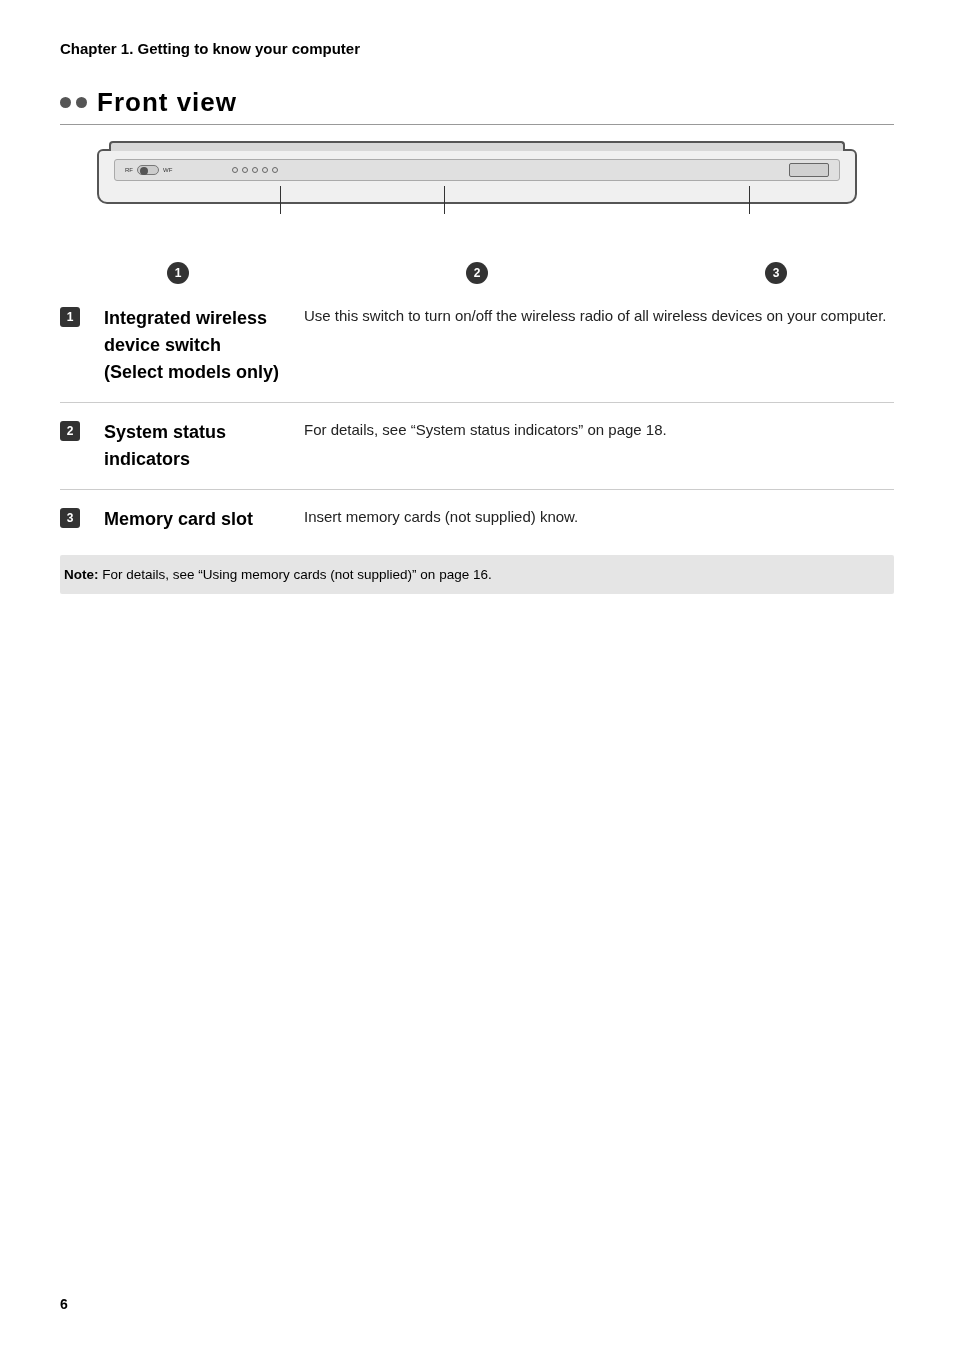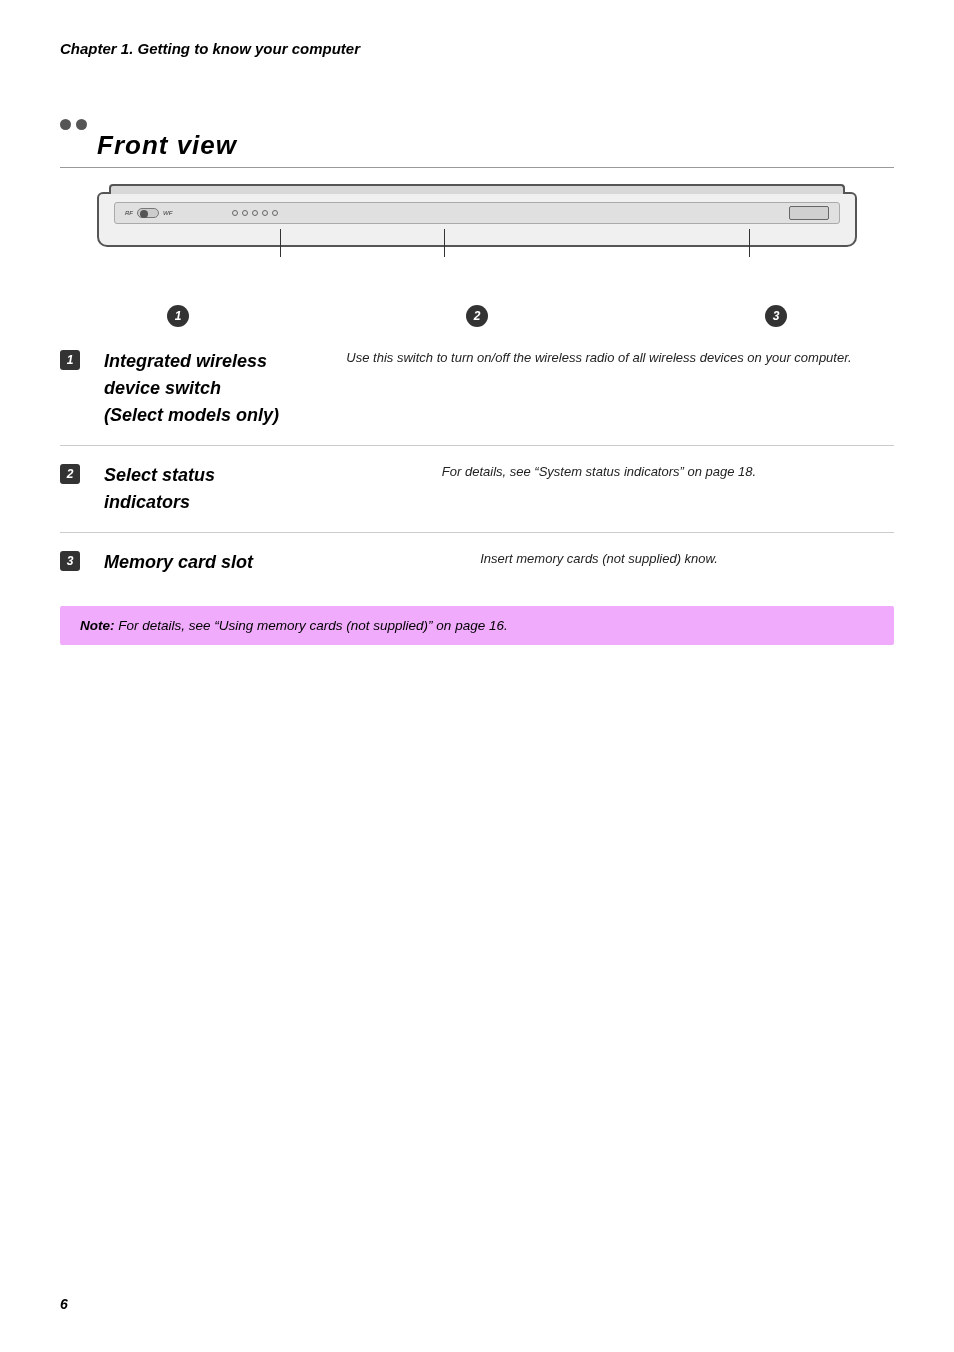--- a/index.html
+++ b/index.html
@@ -1,15 +1,15 @@
 <!DOCTYPE html>
 <html><head>
   <meta charset="utf-8">
   <style>
-    * { box-sizing: border-box; margin: 0; padding: 0; font-style: italic; }
+    * { box-sizing: border-box; margin: 0; padding: 0; }
     body {
       background: #fff;
       font-family: Arial, Helvetica, sans-serif;
       font-size: 14px;
       color: #000;
       width: 954px;
       min-height: 1352px;
       padding: 40px 60px 60px 60px;
     }
 
@@ -37,21 +37,20 @@
       width: 11px;
       height: 11px;
       border-radius: 50%;
       background: #555;
     }
 
     .section-title {
       font-size: 26px;
       font-weight: bold;
       letter-spacing: 1px;
-      margin-top: 43px;
     }
 
     
     .diagram-container {
       position: relative;
       width: 780px;
       height: 100px;
       margin: 0 auto 40px auto;
     }
 
@@ -240,31 +239,30 @@
       vertical-align: top;
       padding: 16px 20px 16px 0;
       font-weight: bold;
       font-size: 18px;
       line-height: 1.5;
     }
 
     .item-desc-cell {
       vertical-align: top;
       padding: 16px 0;
-      font-size: 13px;
+      font-size: 15px;
       line-height: 1.5;
       color: #222;
-      text-align: center;
     }
 
     .note-box {
-      background: #f0abfc;
-      padding: 12px 20px;
+      background: #e5e5e5;
+      padding: 12px 4px;
       font-size: 13.5px;
-      margin-top: 14px;
+      margin-top: 6px;
       border-radius: 2px;
     }
 
     .page-num {
       position: fixed;
       bottom: 40px;
       left: 60px;
       font-size: 14px;
       font-weight: bold;
     }
@@ -323,21 +321,21 @@
       <td class="item-num-cell">
         <div class="item-num-badge">1</div>
       </td>
       <td class="item-label-cell">Integrated wireless device switch (Select models only)</td>
       <td class="item-desc-cell">Use this switch to turn on/off the wireless radio of all wireless devices on your computer.</td>
     </tr>
       <tr>
       <td class="item-num-cell">
         <div class="item-num-badge">2</div>
       </td>
-      <td class="item-label-cell">Select status indicators</td>
+      <td class="item-label-cell">System status indicators</td>
       <td class="item-desc-cell">For details, see “System status indicators” on page 18.</td>
     </tr>
       <tr>
       <td class="item-num-cell">
         <div class="item-num-badge">3</div>
       </td>
       <td class="item-label-cell">Memory card slot</td>
       <td class="item-desc-cell">Insert memory cards (not supplied) know.</td>
     </tr>
     </tbody>

